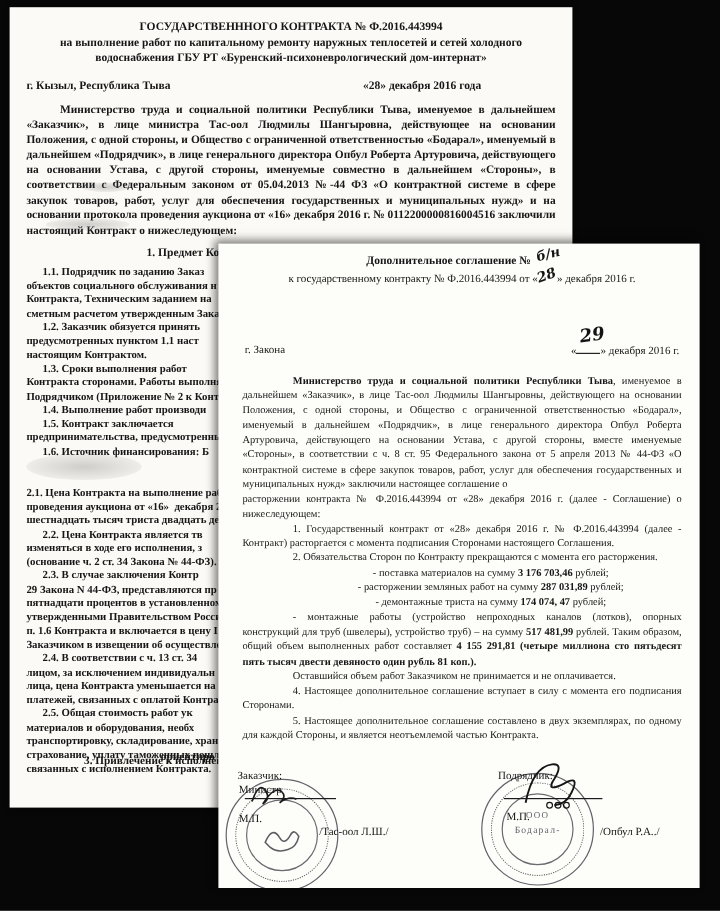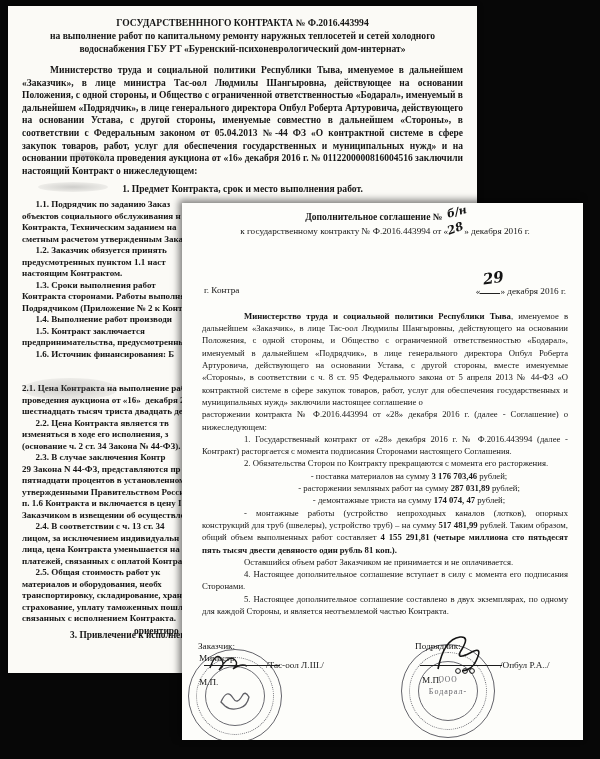--- a/index.html
+++ b/index.html
@@ -46,21 +46,21 @@
   .pind{text-indent:42px;}
   .pflat{text-indent:0;}
   .plist{margin-left:48px;text-align:center;}
   .b{font-weight:bold;}
 
   
   .sig{position:absolute;font-size:9.2px;z-index:4;}
   .sig-role{position:absolute;white-space:nowrap;}
   .sig-sub{position:absolute;white-space:nowrap;}
   .sig-line{position:absolute;border-bottom:1px solid #1b1b1b;}
-  .sig-name{position:absolute;white-space:nowrap;}
+  .sig-name{position:absolute;white-space:nowrap;margin-top:28px;}
   .sig-mp{position:absolute;white-space:nowrap;}
   .sig-svg{position:absolute;z-index:5;}
 
   
   .stamp{position:absolute;border-radius:50%;border:1.6px solid #41414a;opacity:.82;z-index:3;}
   .stamp::before{content:"";position:absolute;left:7px;top:7px;right:7px;bottom:7px;border-radius:50%;border:1.4px dotted #4a4a52;}
   .stamp::after{content:"";position:absolute;left:16px;top:16px;right:16px;bottom:16px;border-radius:50%;border:1.2px solid #4a4a52;}
   #stamp-left{left:6px;top:446px;width:92px;height:92px;}
   #stamp-right{left:219px;top:441px;width:92px;height:92px;}
   .stamp-inner{position:absolute;width:100%;text-align:center;color:#3c3c44;font-size:7.5px;letter-spacing:1px;}
@@ -69,20 +69,24 @@
   .stamp-emblem{position:absolute;left:26px;top:26px;width:40px;height:40px;}
 </style>
 </head>
 <body>
 
 <div id="page1" class="page">
   <div class="p1-inner">
     <div class="p1-title">ГОСУДАРСТВЕНННОГО КОНТРАКТА № Ф.2016.443994
 на выполнение работ по капитальному ремонту наружных теплосетей и сетей холодного
 водоснабжения ГБУ РТ «Буренский-психоневрологический дом-интернат»</div>
+    <div class="p1-row">
+      <span>г. Кызыл, Республика Тыва</span>
+      <span class="p1-date">«28» декабря  2016 года</span>
+    </div>
     <div class="p1-intro">Министерство труда и социальной политики Республики Тыва, именуемое в дальнейшем «Заказчик», в лице министра Тас-оол Людмилы Шангыровна, действующее на основании Положения, с одной стороны, и Общество с ограниченной ответственностью «Бодарал», именуемый в дальнейшем «Подрядчик», в лице генерального директора Опбул Роберта Артуровича, действующего на основании Устава, с другой стороны, именуемые совместно в дальнейшем «Стороны», в соответствии с Федеральным законом от 05.04.2013 №-44 ФЗ «О контрактной системе в сфере закупок товаров, работ, услуг для обеспечения государственных и муниципальных нужд» и на основании протокола проведения аукциона от «16» декабря 2016 г. № 0112200000816004516 заключили настоящий Контракт о нижеследующем:</div>
     <div class="p1-sec1">1. Предмет Контракта, срок и место выполнения работ.</div>
     <div class="p1-col">
 
     <div class="p1line">      1.1. Подрядчик по заданию Заказ</div>
         <div class="p1line">объектов социального обслуживания н</div>
         <div class="p1line">Контракта, Техническим заданием на</div>
         <div class="p1line">сметным расчетом утвержденным Заказ</div>
         <div class="p1line">      1.2. Заказчик обязуется принять</div>
         <div class="p1line">предусмотренных пунктом 1.1 наст</div>
@@ -129,21 +133,21 @@
 <div id="page2" class="page">
   <div class="p2-inner">
     <div class="p2-title">
       <span>Дополнительное соглашение №</span>
       <span class="hand hand-bn">б/н</span>
     </div>
     <div class="p2-subtitle">
       <span>к государственному контракту № Ф.2016.443994 от «</span><span class="hand hand-28">28</span><span>» декабря 2016 г.</span>
     </div>
     <div class="p2-cityrow">
-      <span class="p2-city">г. Контра</span>
+      <span class="p2-city">г. Закона</span>
       <span class="p2-daterow">
         <span>«</span><span class="blank-wrap"><span class="hand hand-29">29</span></span><span>» декабря 2016 г.</span>
       </span>
     </div>
     <div class="p2-body">
 
     <p class="p2p pind"><span class="b">Министерство труда и социальной политики Республики Тыва</span><span>, именуемое в дальнейшем «Заказчик», в лице Тас-оол Людмилы Шангыровны, действующего на основании Положения, с одной стороны, и Общество с ограниченной ответственностью «Бодарал», именуемый в дальнейшем «Подрядчик», в лице генерального директора Опбул Роберта Артуровича, действующего на основании Устава, с другой стороны, вместе именуемые «Стороны», в соответствии с ч. 8 ст. 95 Федерального закона от 5 апреля 2013 № 44-ФЗ «О контрактной системе в сфере закупок товаров, работ, услуг для обеспечения государственных и муниципальных нужд» заключили настоящее соглашение о</span></p>
         <p class="p2p pflat"><span>расторжении контракта № Ф.2016.443994 от «28» декабря 2016 г. (далее - Соглашение) о нижеследующем:</span></p>
         <p class="p2p pind"><span>1. Государственный контракт от «28» декабря 2016 г. № Ф.2016.443994 (далее - Контракт) расторгается с момента подписания Сторонами настоящего Соглашения.</span></p>
         <p class="p2p pind"><span>2. Обязательства Сторон по Контракту прекращаются с момента его расторжения.</span></p>

